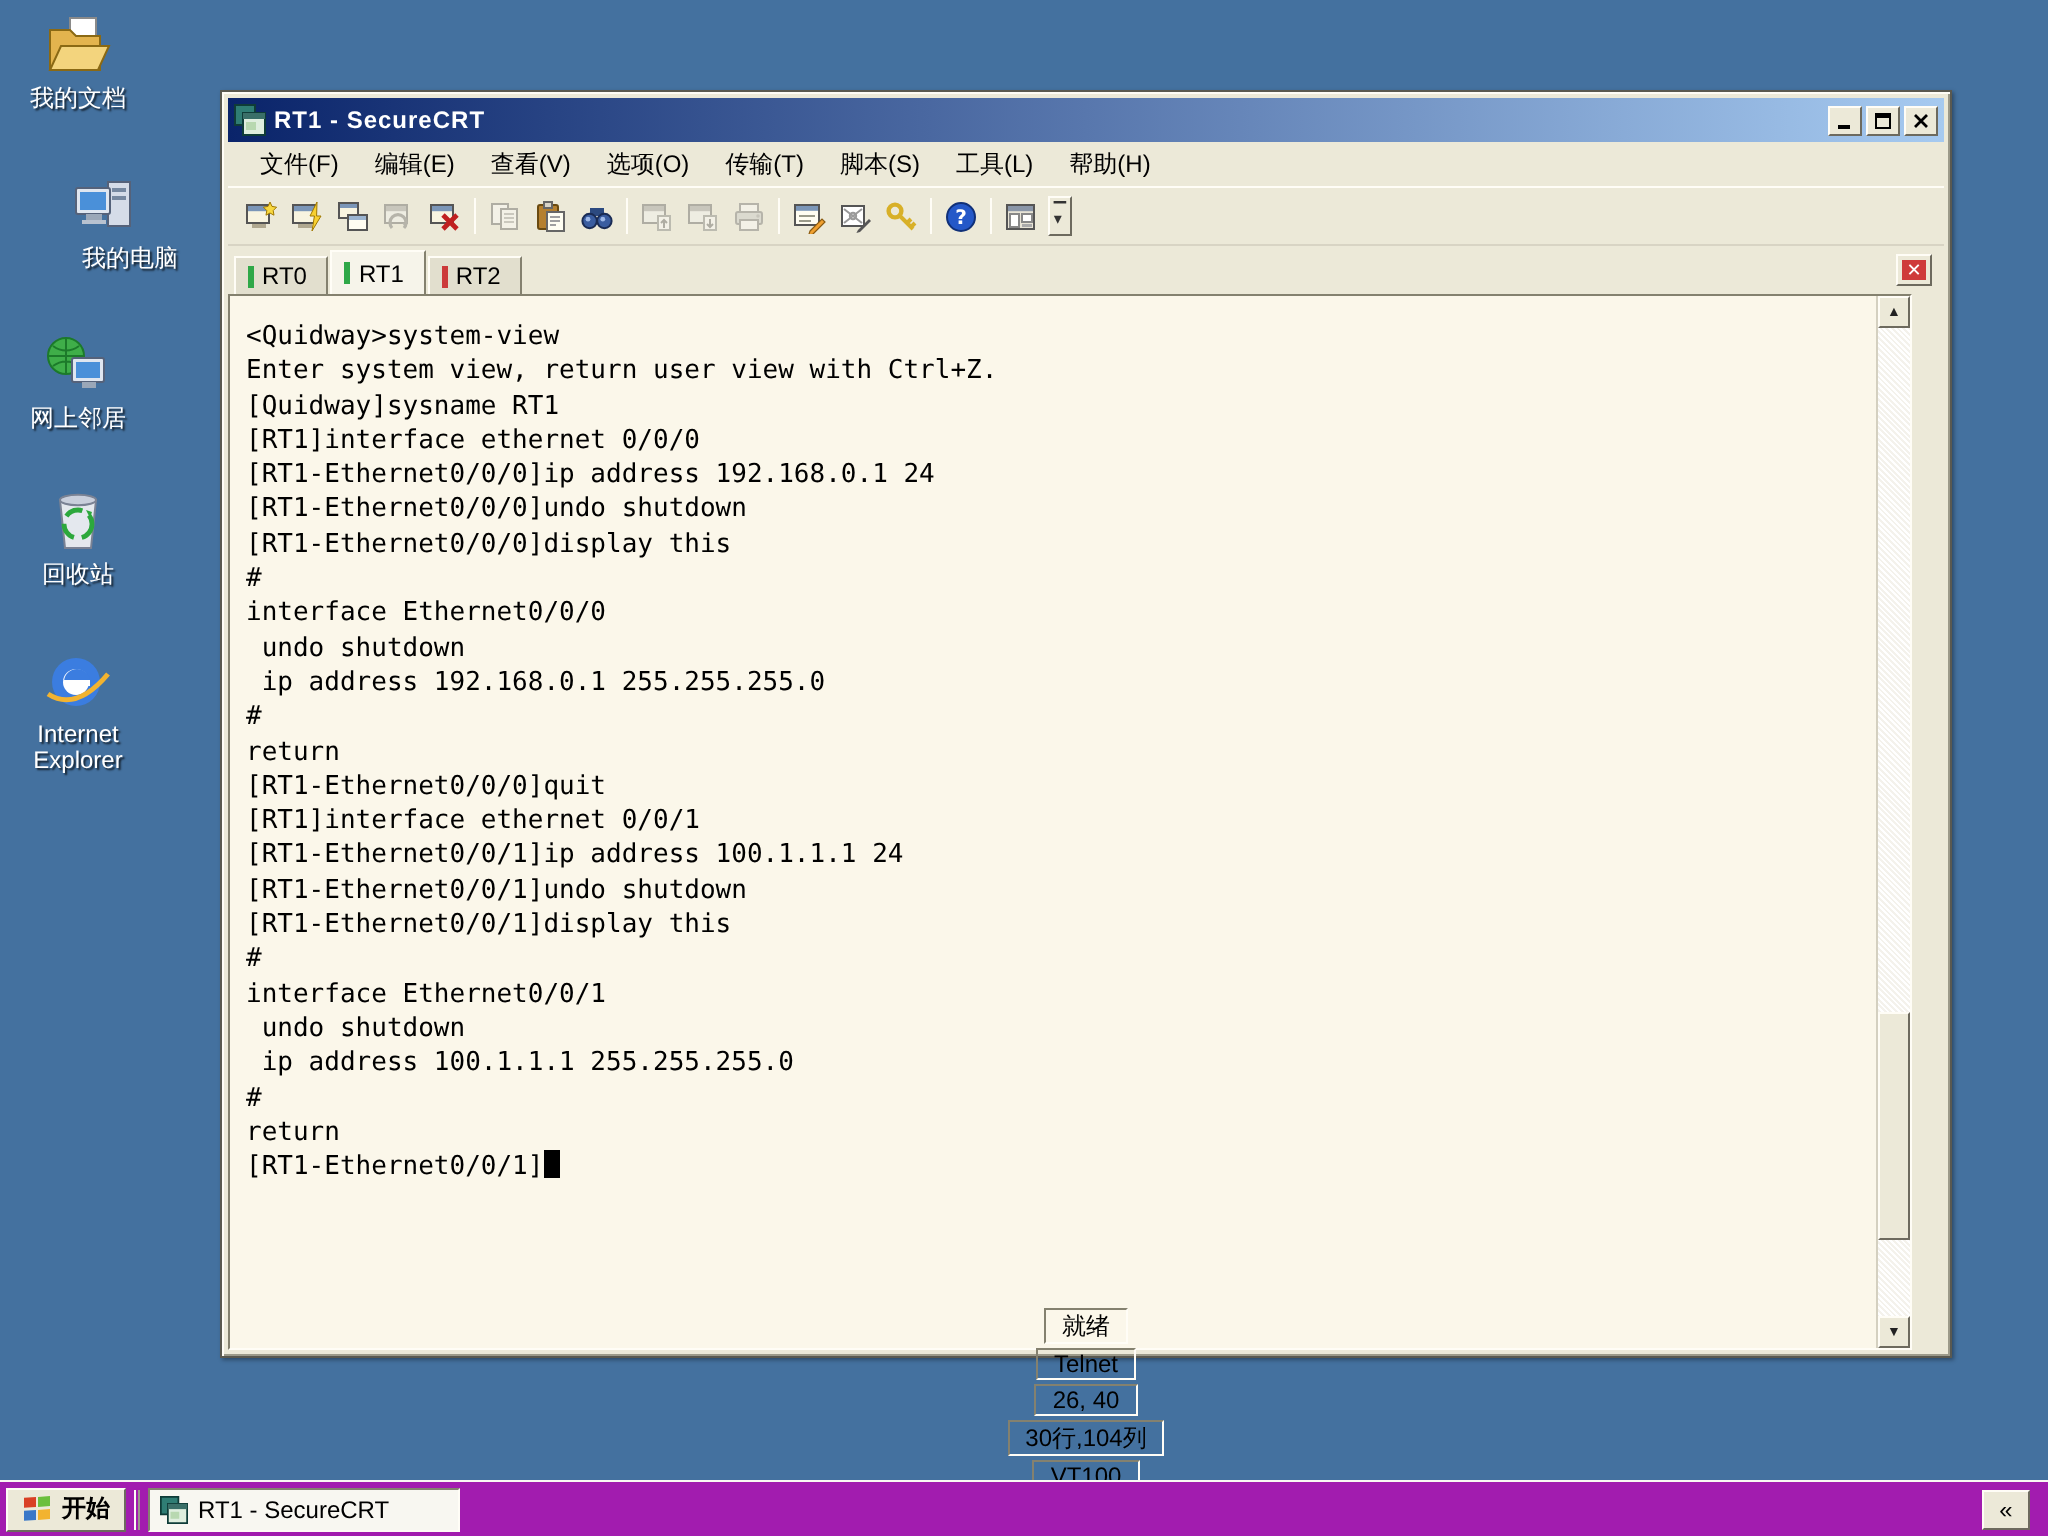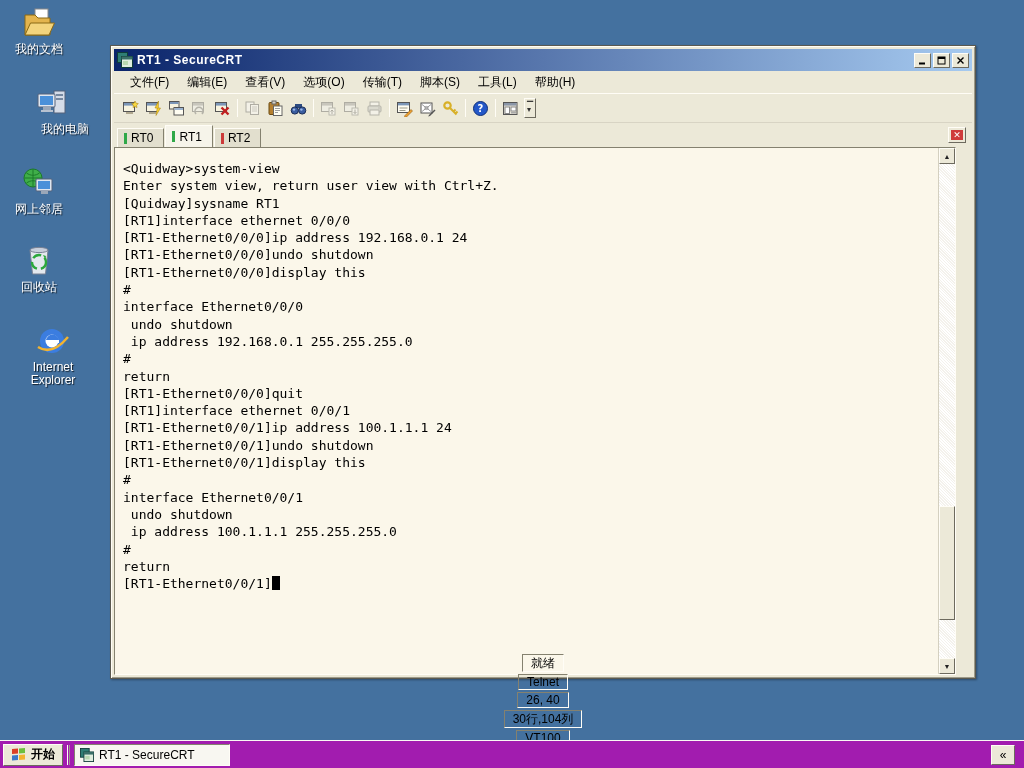--- a/index.html
+++ b/index.html
@@ -106,21 +106,21 @@
             <rect x="14" y="13" width="16" height="12" rx="1" fill="#dfe6f0" stroke="#55627a"></rect>
             <rect x="16" y="15" width="12" height="8" fill="#4a90d9"></rect>
             <rect x="19" y="25" width="7" height="3" fill="#9aa7b8"></rect>
           </svg></span><div class="lbl">网上邻居</div></div>
       <div class="desk-icon" style="left: 2px; top: 244px;"><span><svg viewBox="0 0 34 34">
             <path d="M8 6 h18 l-2.5 24 h-13 z" fill="#e4e8ee" stroke="#7a8294"></path>
             <ellipse cx="17" cy="6" rx="9" ry="2.6" fill="#c9cfdc" stroke="#7a8294"></ellipse>
             <circle cx="17" cy="18" r="7" fill="none" stroke="#2ca83c" stroke-width="2.4" stroke-dasharray="9 4"></circle>
             <path d="M21 11 l3 1 -1 3 z" fill="#2ca83c"></path>
           </svg></span><div class="lbl">回收站</div></div>
-      <div class="desk-icon" style="left: 16px; top: 324px;"><span><svg viewBox="0 0 34 34">
+      <div class="desk-icon" style="left: 2px; top: 324px;"><span><svg viewBox="0 0 34 34">
             <circle cx="16" cy="17" r="12" fill="#3b7de0"></circle>
             <circle cx="16" cy="17" r="6.5" fill="#fff"></circle>
             <path d="M10 17 a6.5 6.5 0 0 1 13 0 z" fill="#3b7de0"></path>
             <rect x="10" y="16" width="13" height="3" fill="#fff"></rect>
             <path d="M2 23 q14 9 30-10" stroke="#f2b330" stroke-width="2.5" fill="none"></path>
           </svg></span><div class="lbl">Internet Explorer</div></div>
     </div>
 
   <div id="crt-window">
     <div class="titlebar" style="background: linear-gradient(90deg, rgb(10, 36, 106), rgb(166, 202, 240));">

